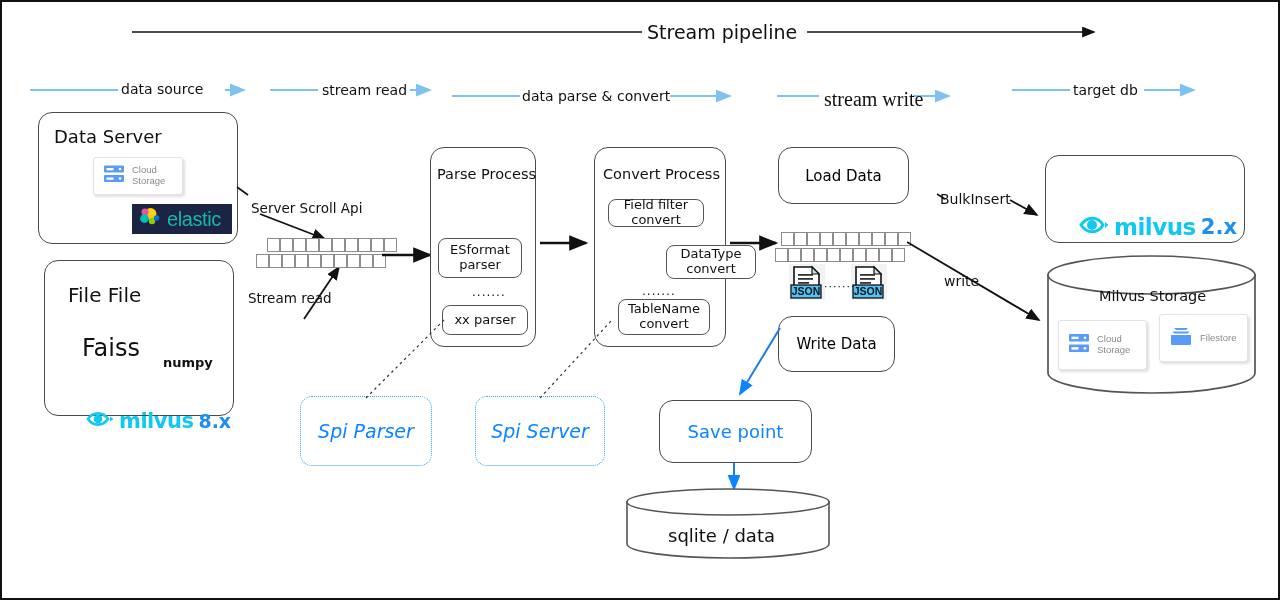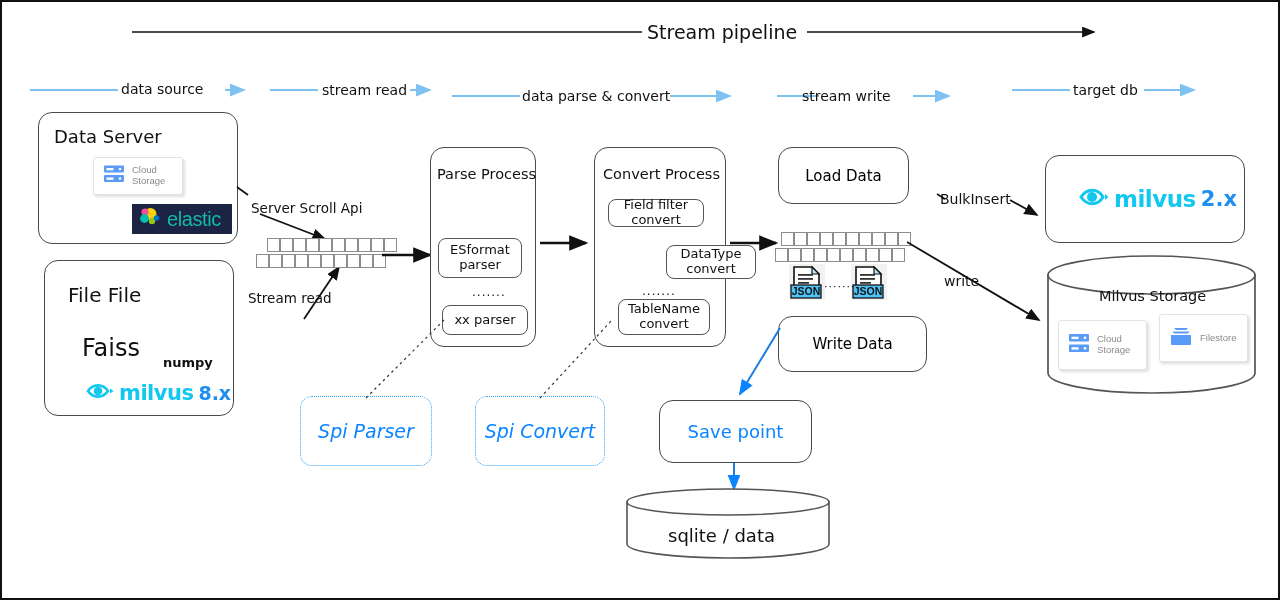--- a/index.html
+++ b/index.html
@@ -20,21 +20,21 @@
   .dashbox{border:1.7px dotted #2ea8ff;border-radius:12px;background:#fff;font-style:italic;}
   .lbl{position:absolute;white-space:nowrap;color:#111;}
   .ttl{font-size:17px;color:#111;}
   .ttl-sm{font-size:13px;color:#111;text-align:center;line-height:1.12;}
   .blue{color:#0a84ff;}
 
   
   .ctr{display:flex;align-items:center;justify-content:center;text-align:center;}
 
   
-  .milvus{display:flex;align-items:center;gap:5px;}
+  .milvus{display:flex;align-items:center;gap:5px;margin-top:28px;}
   .mtext{font-weight:bold;letter-spacing:-0.5px;color:#12C7F0;}
   .mver{color:#1D8FF0;font-weight:bold;}
 
   
   .gcard{
     background:#fff;border:1px solid #e3e3e3;border-radius:3px;
     box-shadow:1.5px 2px 3px rgba(0,0,0,0.13);
     display:flex;align-items:center;gap:7px;padding:6px 9px;
   }
   .gcard .gtxt{color:#8a8a8a;font-size:9.5px;line-height:1.12;font-family:"Liberation Sans",sans-serif;}
@@ -88,21 +88,21 @@
   <svg class="abs" style="left:450px;top:86px;" width="290" height="20">
     <line x1="0" y1="8" x2="68" y2="8" stroke="#7EC2F2" stroke-width="2"></line>
     <line x1="218" y1="8" x2="278" y2="8" stroke="#7EC2F2" stroke-width="2" marker-end="url(#bluArrow)"></line>
   </svg>
   <div class="lbl" style="left:520px;top:86px;font-size:14px;">data parse  &amp; convert</div>
 
   <svg class="abs" style="left:775px;top:86px;" width="182" height="20">
     <line x1="0" y1="8" x2="42" y2="8" stroke="#7EC2F2" stroke-width="2"></line>
     <line x1="136" y1="8" x2="172" y2="8" stroke="#7EC2F2" stroke-width="2" marker-end="url(#bluArrow)"></line>
   </svg>
-  <div class="lbl" style="left:800px;top:86px;font-size:14px;">stream write</div>
+  <div class="lbl" style="left:822px;top:86px;font-size:20px;font-family:Liberation Serif, serif;">stream write</div>
 
   <svg class="abs" style="left:1010px;top:79px;" width="190" height="20">
     <line x1="0" y1="9" x2="58" y2="9" stroke="#7EC2F2" stroke-width="2"></line>
     <line x1="132" y1="9" x2="182" y2="9" stroke="#7EC2F2" stroke-width="2" marker-end="url(#bluArrow)"></line>
   </svg>
   <div class="lbl" style="left:1071px;top:80px;font-size:14px;">target db</div>
 
   <div class="abs rbox" style="left:36px;top:110px;width:200px;height:132px;"></div>
   <div class="lbl ttl" style="left:52px;top:124px;font-size:18px;">Data Server</div>
 
@@ -230,21 +230,21 @@
   </div>
 
   <svg class="abs" style="left:728px;top:228px;" width="58" height="26">
     <line x1="0" y1="13" x2="46" y2="13" stroke="#111" stroke-width="2.4" marker-end="url(#blkArrow)"></line>
   </svg>
 
   <div class="abs dashbox ctr" style="left:298px;top:394px;width:132px;height:70px;">
     <span class="blue" style="font-size:19px;">Spi Parser</span>
   </div>
   <div class="abs dashbox ctr" style="left:473px;top:394px;width:130px;height:70px;">
-    <span class="blue" style="font-size:19px;">Spi Convert</span>
+    <span class="blue" style="font-size:19px;">Spi Server</span>
   </div>
 
   <svg class="abs" style="left:290px;top:310px;" width="330" height="92">
     <line x1="74" y1="86" x2="152" y2="8" stroke="#333" stroke-width="1.2" stroke-dasharray="2.5,3.5"></line>
     <line x1="248" y1="86" x2="320" y2="8" stroke="#333" stroke-width="1.2" stroke-dasharray="2.5,3.5"></line>
   </svg>
 
   <div class="abs rbox ctr" style="left:776px;top:145px;width:131px;height:57px;">
     <span style="font-size:15px;">Load Data</span>
   </div>
@@ -295,21 +295,21 @@
       <path d="M24,3 L31,10 L24,10 z" fill="#bfe3f7" stroke="#111" stroke-width="1.2"></path>
       <rect x="10" y="10" width="15" height="1.8" fill="#333"></rect>
       <rect x="10" y="14" width="15" height="1.8" fill="#333"></rect>
       <rect x="10" y="18" width="11" height="1.8" fill="#333"></rect>
       <rect x="3" y="21" width="30" height="13" fill="#4FC3F7" stroke="#111" stroke-width="1.3"></rect>
       <text x="18" y="31" font-size="10.5" font-family="Liberation Sans, sans-serif" font-weight="bold" fill="#111" text-anchor="middle">JSON</text>
     </svg>
   </div>
   <div class="lbl" style="left:822px;top:278px;font-size:11px;letter-spacing:1px;color:#111;">·······</div>
 
-  <div class="abs rbox ctr" style="left:776px;top:314px;width:149px;height:56px;">
+  <div class="abs rbox ctr" style="left:776px;top:314px;width:117px;height:56px;">
     <span style="font-size:15px;">Write Data</span>
   </div>
 
   <svg class="abs" style="left:905px;top:180px;" width="140" height="150">
     <path d="M30,12 L38,17" stroke="#111" stroke-width="1.5" fill="none"></path>
     <line x1="103" y1="18" x2="130" y2="33" stroke="#111" stroke-width="1.8" marker-end="url(#blkArrow)"></line>
     <line x1="0" y1="60" x2="132" y2="138" stroke="#111" stroke-width="1.8" marker-end="url(#blkArrow)"></line>
   </svg>
   <div class="lbl" style="left:938px;top:189px;font-size:14px;">BulkInsert</div>
   <div class="lbl" style="left:942px;top:271px;font-size:14px;">write</div>

